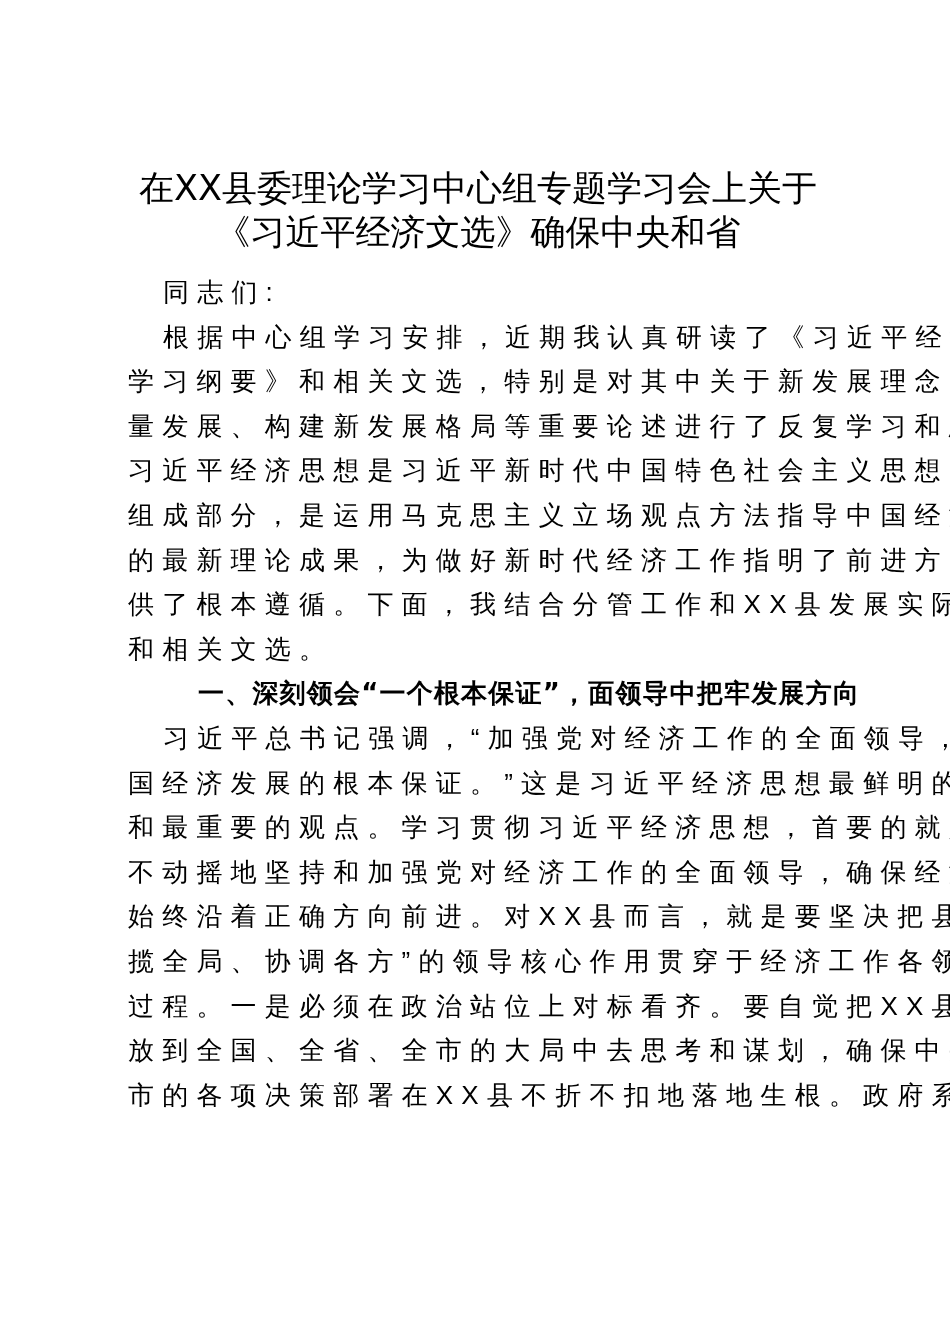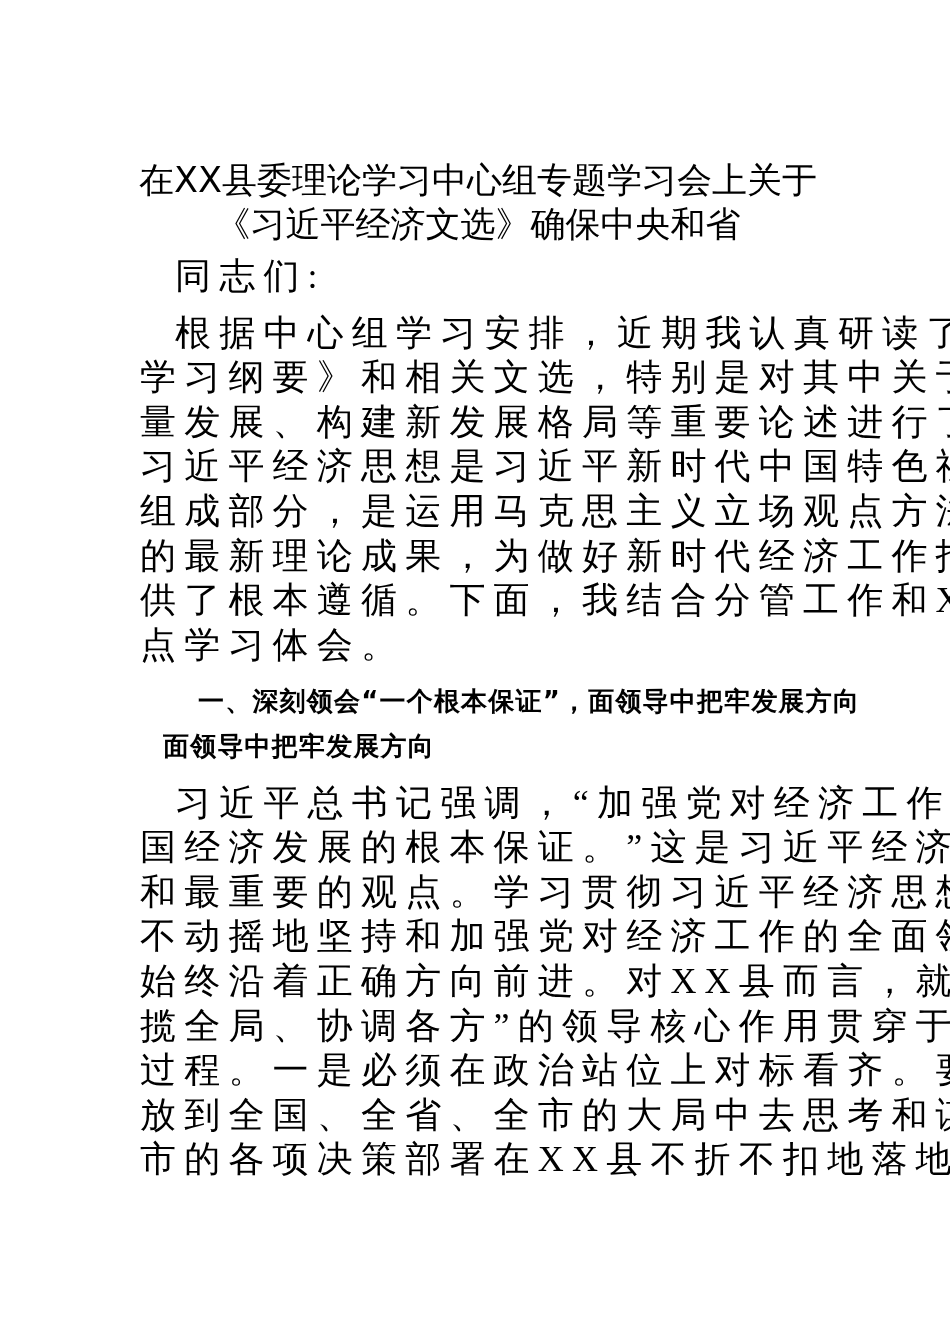--- a/index.html
+++ b/index.html
@@ -18,38 +18,38 @@
       position: absolute;
       left: 128px;
       top: 150px;
       width: 700px;
     }
     .doc-title {
       font-family: "DejaVu Sans", "Liberation Sans", sans-serif;
       font-size: 35px;
       line-height: 44px;
       text-align: center;
-      margin: 8px;
+      margin: 16px;
       font-weight: normal;
       letter-spacing: 0px;
       width: 720px;
       margin-left: -10px;
     }
     .doc-title span {
       display: block;
       white-space: nowrap;
     }
     .body-text {
-      font-family: Liberation Serif, serif;
-      font-size: 36px;
+      font-family: Liberation Sans, sans-serif;
+      font-size: 26px;
       line-height: 44.6px;
       letter-spacing: 8.2px;
       text-align: justify;
       text-align-last: left;
-      margin: 12px;
+      margin: 0;
     }
     .salutation {
       margin-top: 2px;
       text-indent: 35px;
     }
     .heading {
       font-family: "DejaVu Sans", "Liberation Sans", sans-serif;
       font-size: 26px;
       font-weight: bold;
       line-height: 44.6px;
@@ -77,26 +77,25 @@
   <p class="body-text salutation">同志们:</p>
 
   <div class="body-text">
     <span class="line first">根据中心组学习安排，近期我认真研读了《习近平经济思想</span>
     <span class="line">学习纲要》和相关文选，特别是对其中关于新发展理念、高质</span>
     <span class="line">量发展、构建新发展格局等重要论述进行了反复学习和思考。</span>
     <span class="line">习近平经济思想是习近平新时代中国特色社会主义思想的重要</span>
     <span class="line">组成部分，是运用马克思主义立场观点方法指导中国经济发展</span>
     <span class="line">的最新理论成果，为做好新时代经济工作指明了前进方向、提</span>
     <span class="line">供了根本遵循。下面，我结合分管工作和XX县发展实际，谈几</span>
-    <span class="line">点学习体会。</span>
+    <span class="line">和相关文选。</span>
   </div>
 
   <div class="heading">
     <span class="line" style="padding-left:35px;">一、深刻领会“一个根本保证”，面领导中把牢发展方向</span>
-    <span class="line">面领导中把牢发展方向</span>
   </div>
 
   <div class="body-text">
     <span class="line first">习近平总书记强调，“加强党对经济工作的全面领导，是我</span>
     <span class="line">国经济发展的根本保证。”这是习近平经济思想最鲜明的特质</span>
     <span class="line">和最重要的观点。学习贯彻习近平经济思想，首要的就是要毫</span>
     <span class="line">不动摇地坚持和加强党对经济工作的全面领导，确保经济发展</span>
     <span class="line">始终沿着正确方向前进。对XX县而言，就是要坚决把县委“总</span>
     <span class="line">揽全局、协调各方”的领导核心作用贯穿于经济工作各领域全</span>
     <span class="line">过程。一是必须在政治站位上对标看齐。要自觉把XX县的发展</span>

